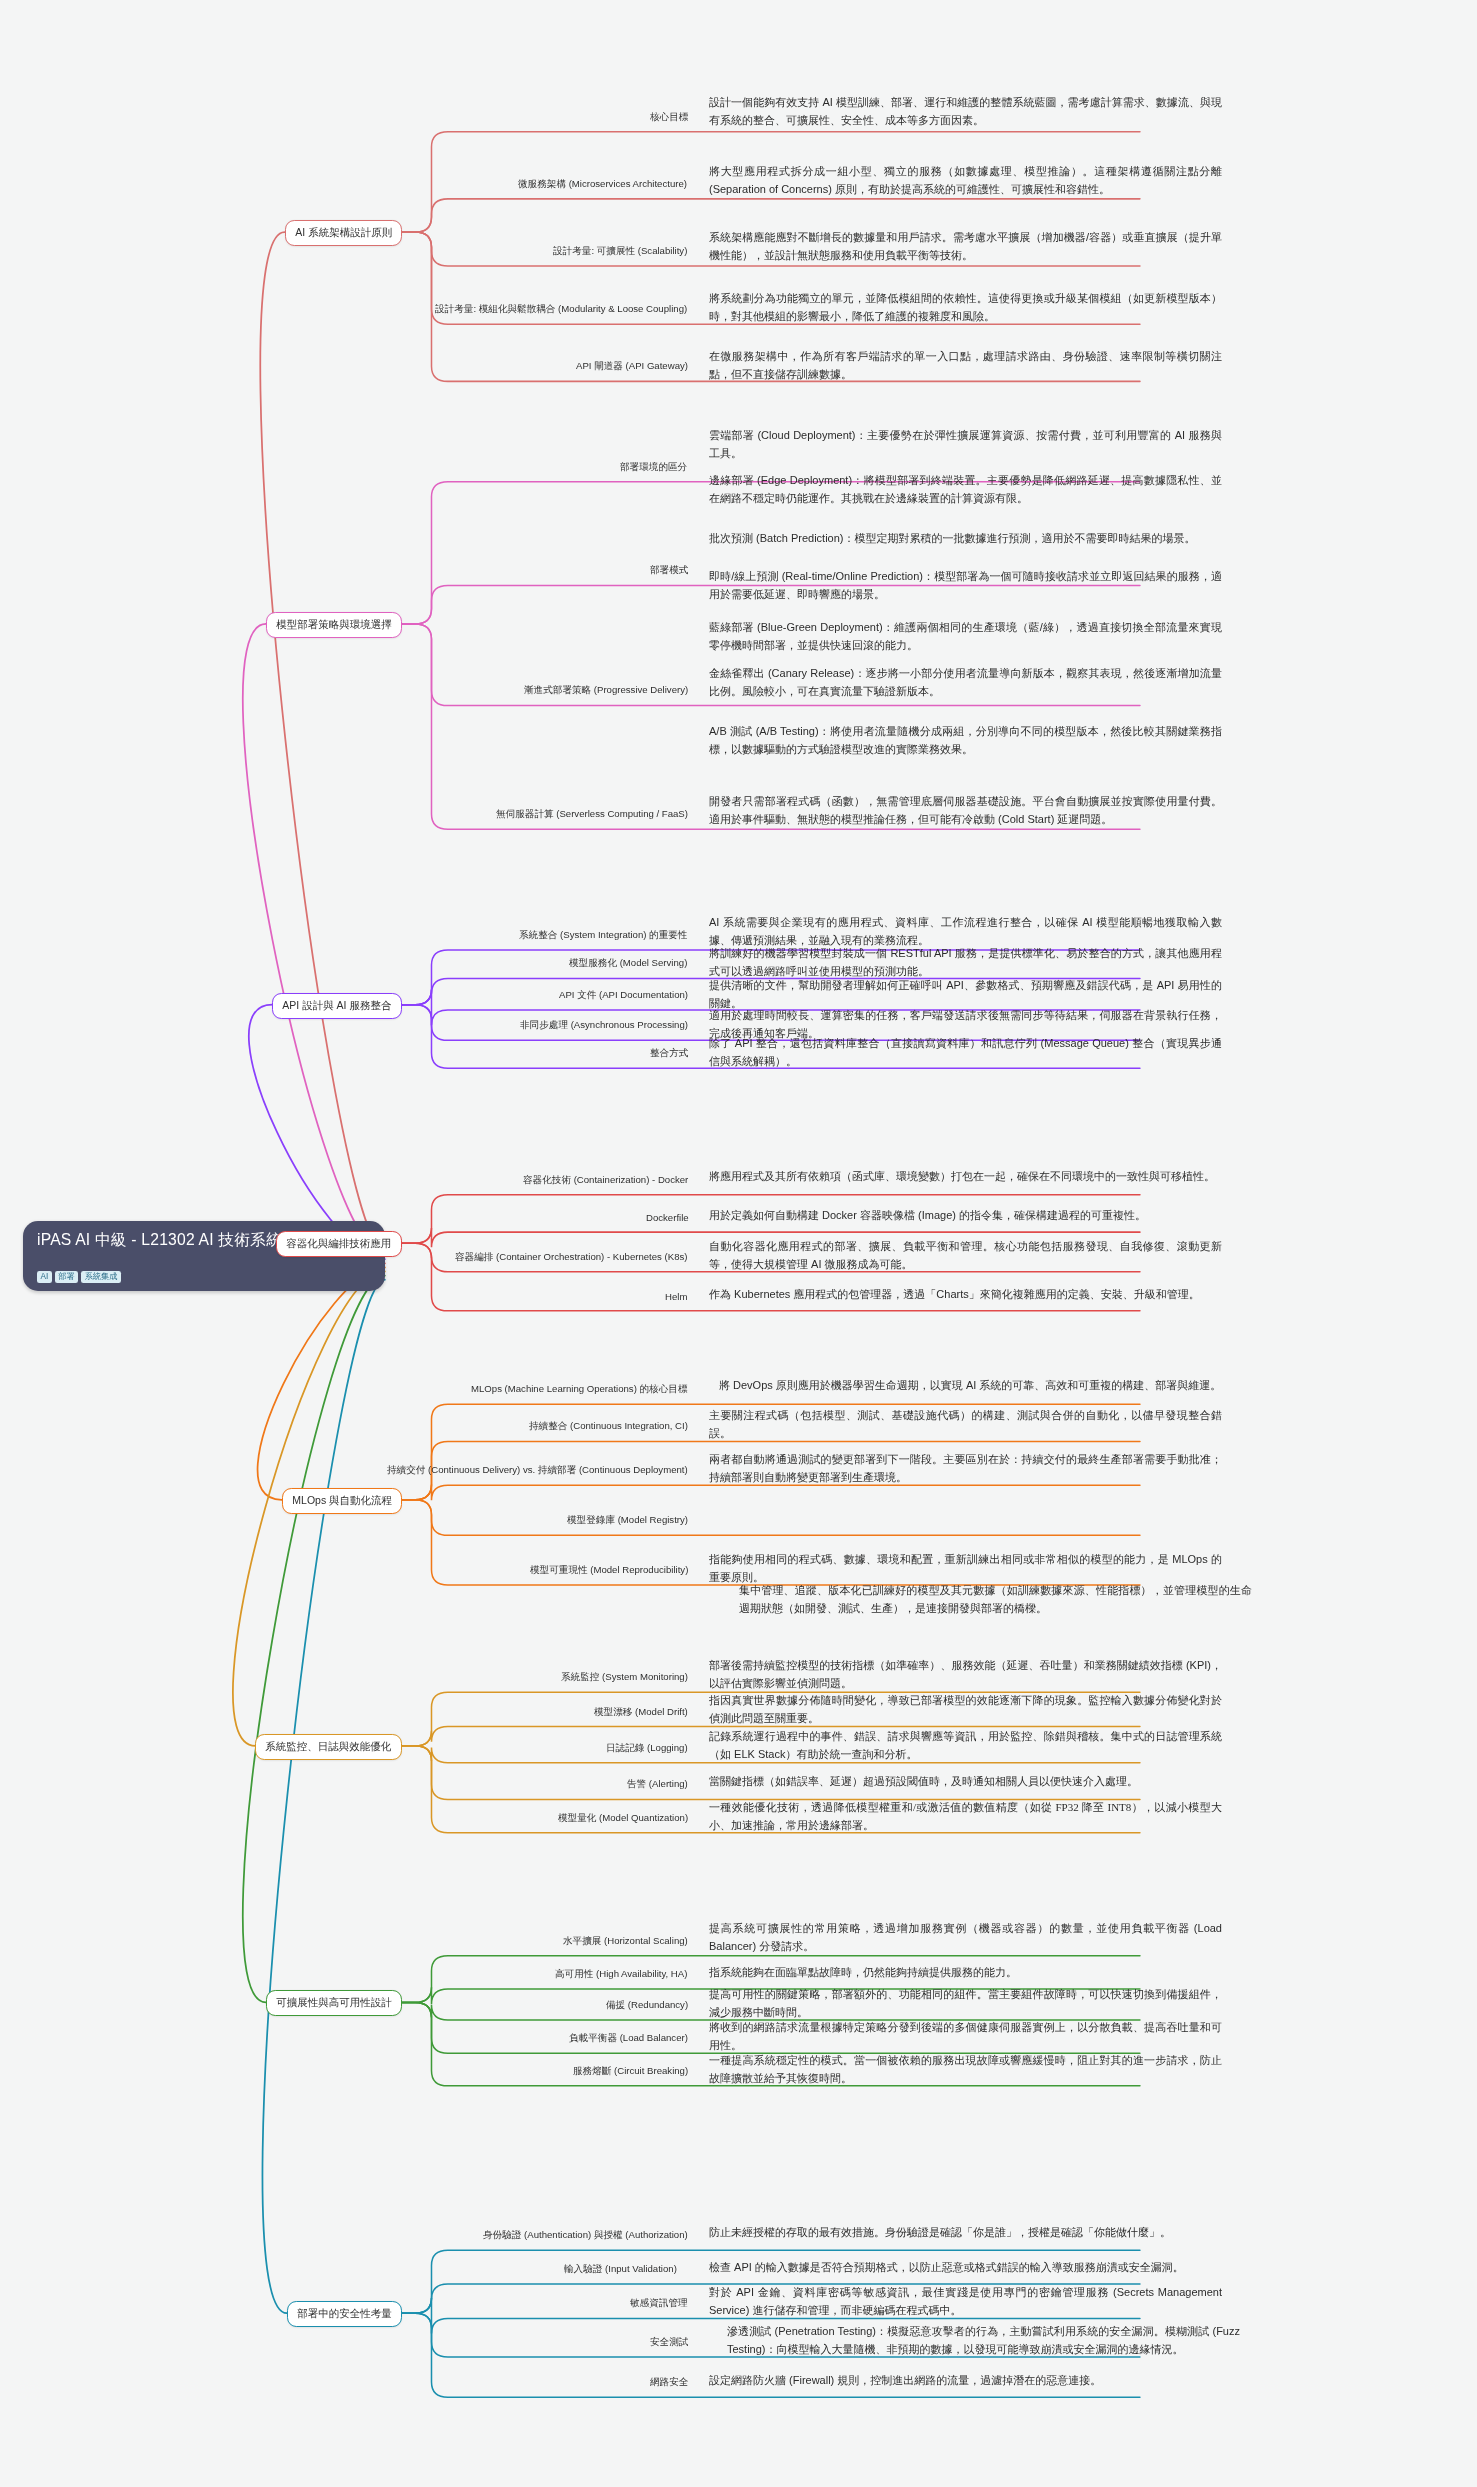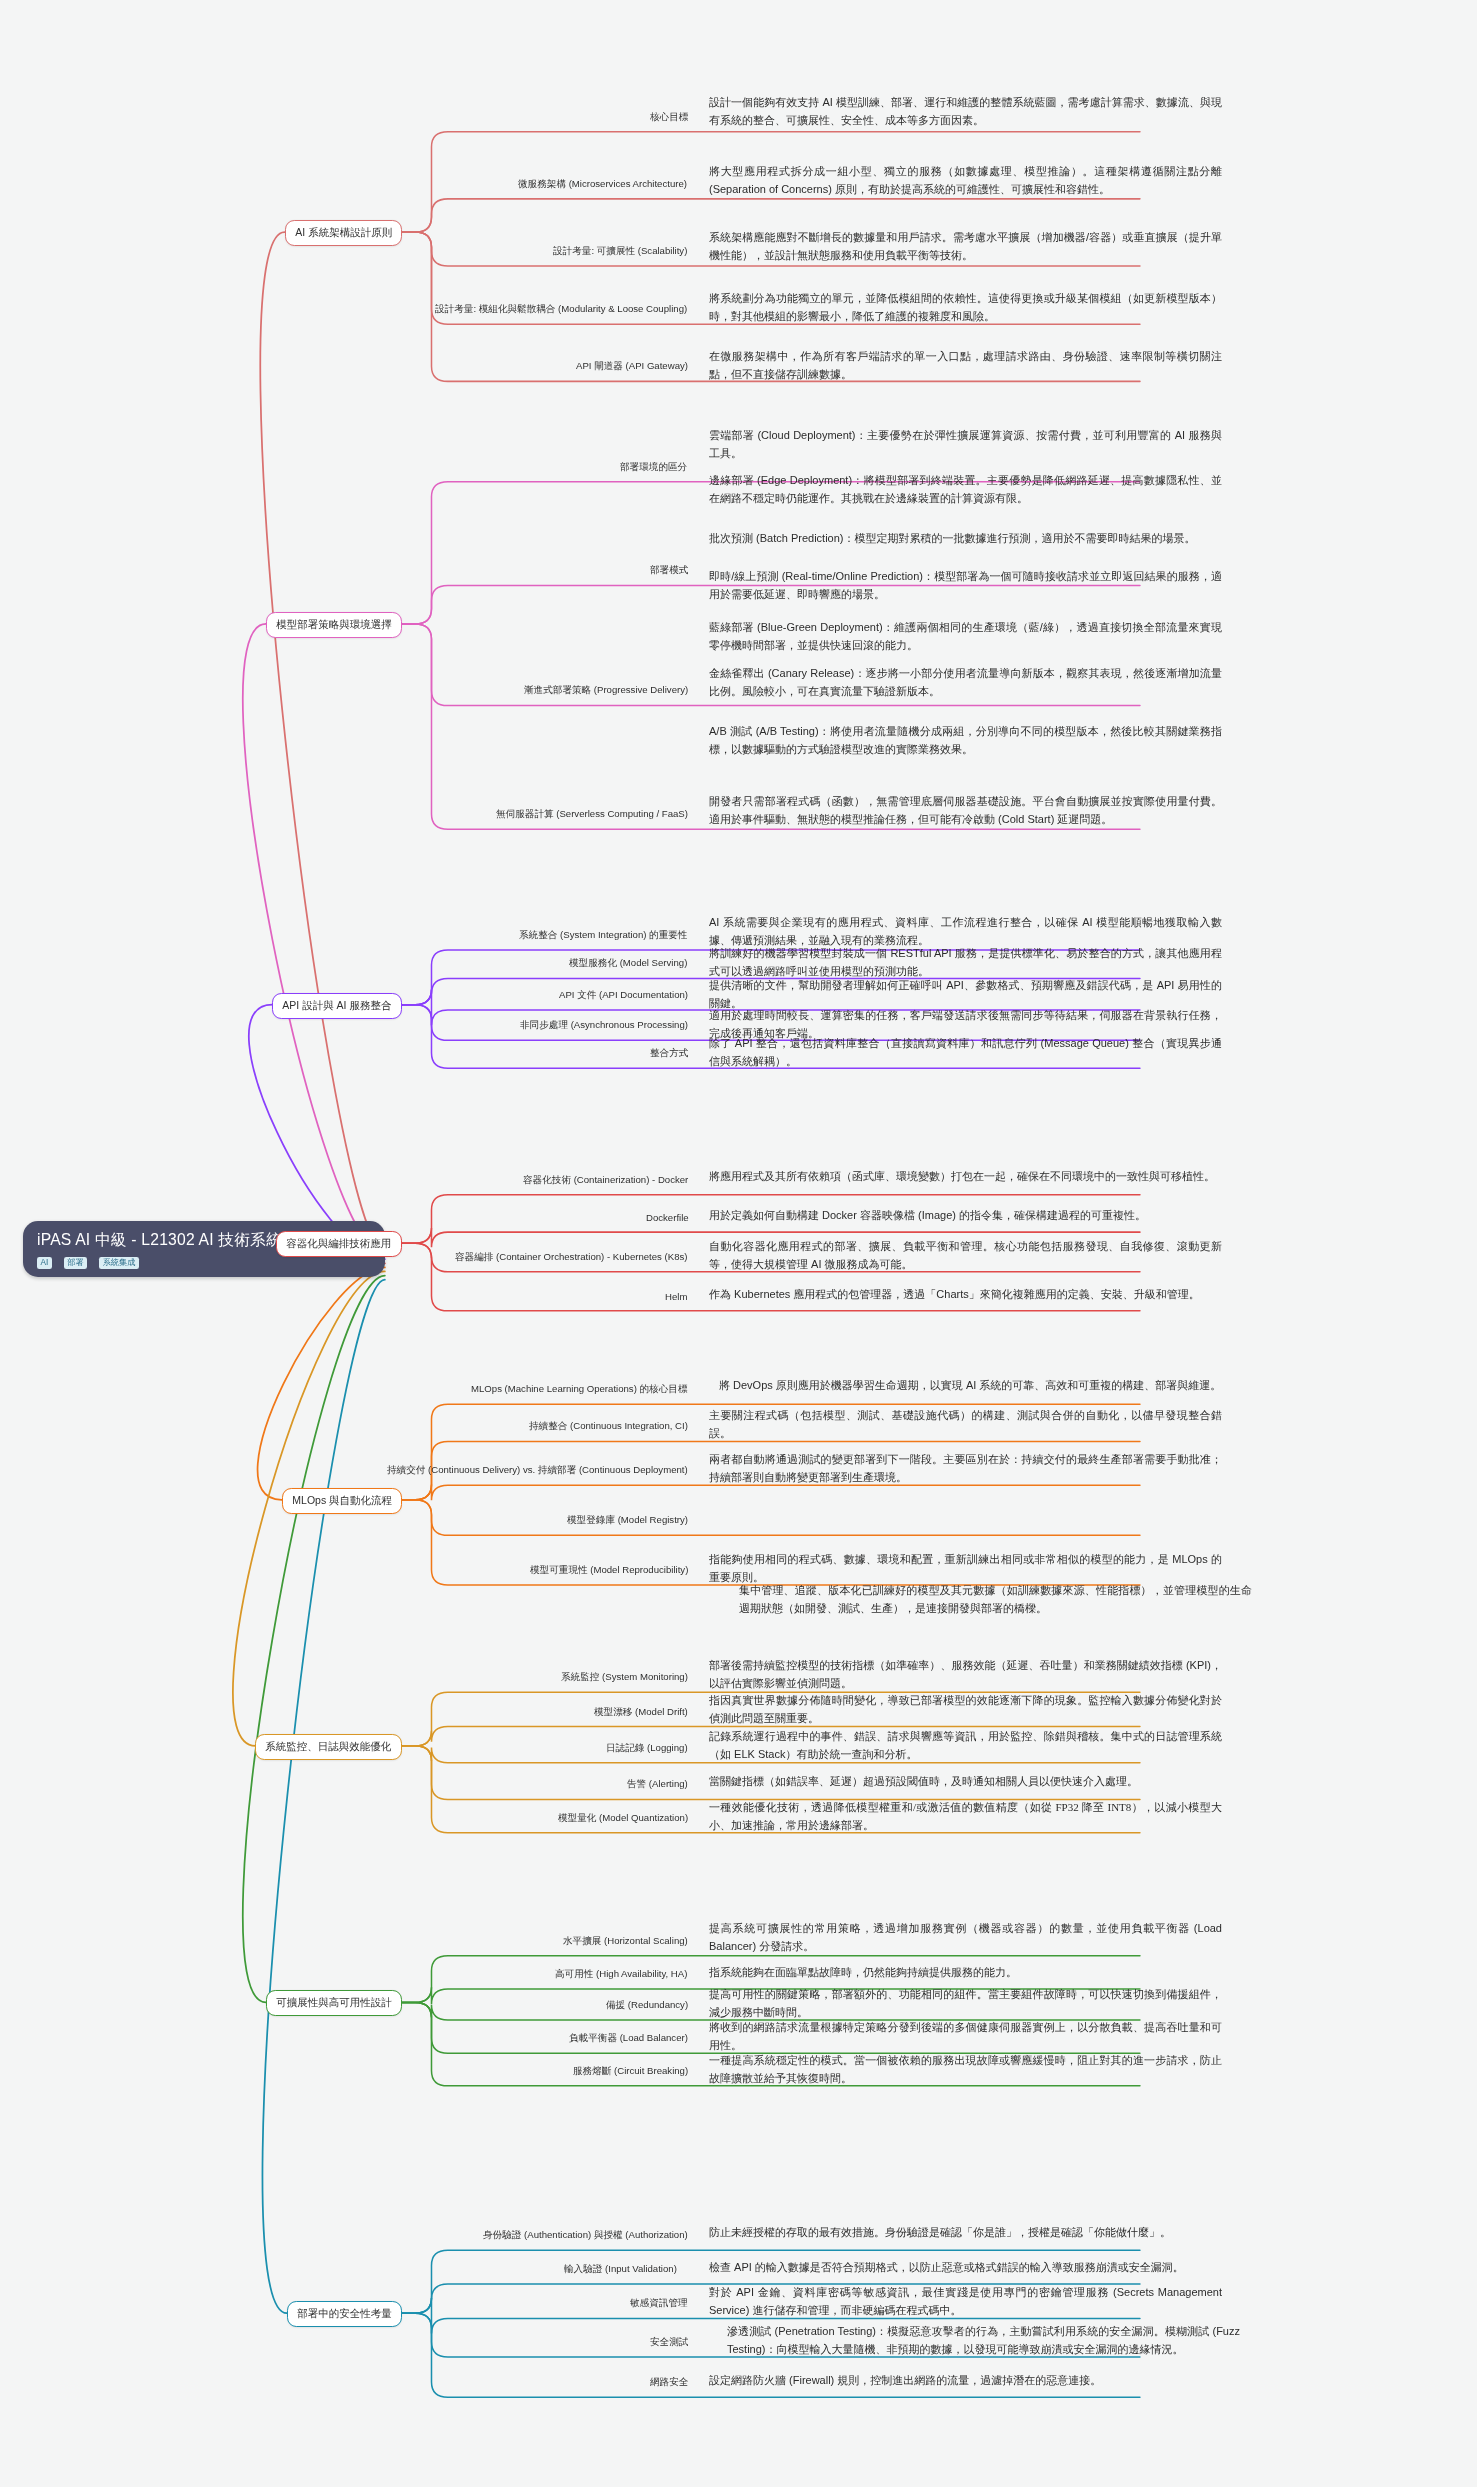--- a/index.html
+++ b/index.html
@@ -40,23 +40,23 @@
     letter-spacing: 0.2px;
     white-space: nowrap;
   }
   #root-icons {
     display: inline-block;
     margin-left: 4.7px;
     font-size: 13.4px;
     vertical-align: middle;
   }
   #root-tags {
-    margin-top: 7px;
+    margin-top: 21px;
     display: flex;
-    gap: 12px;
+    gap: 3px;
   }
   .root-tag {
     background: #dbeef5;
     color: #2c6e8a;
     border-radius: 2.3px;
     font-size: 8.2px;
     padding: 1.2px 3.5px 1.7px 3.5px;
     line-height: 1.15;
     white-space: nowrap;
   }

